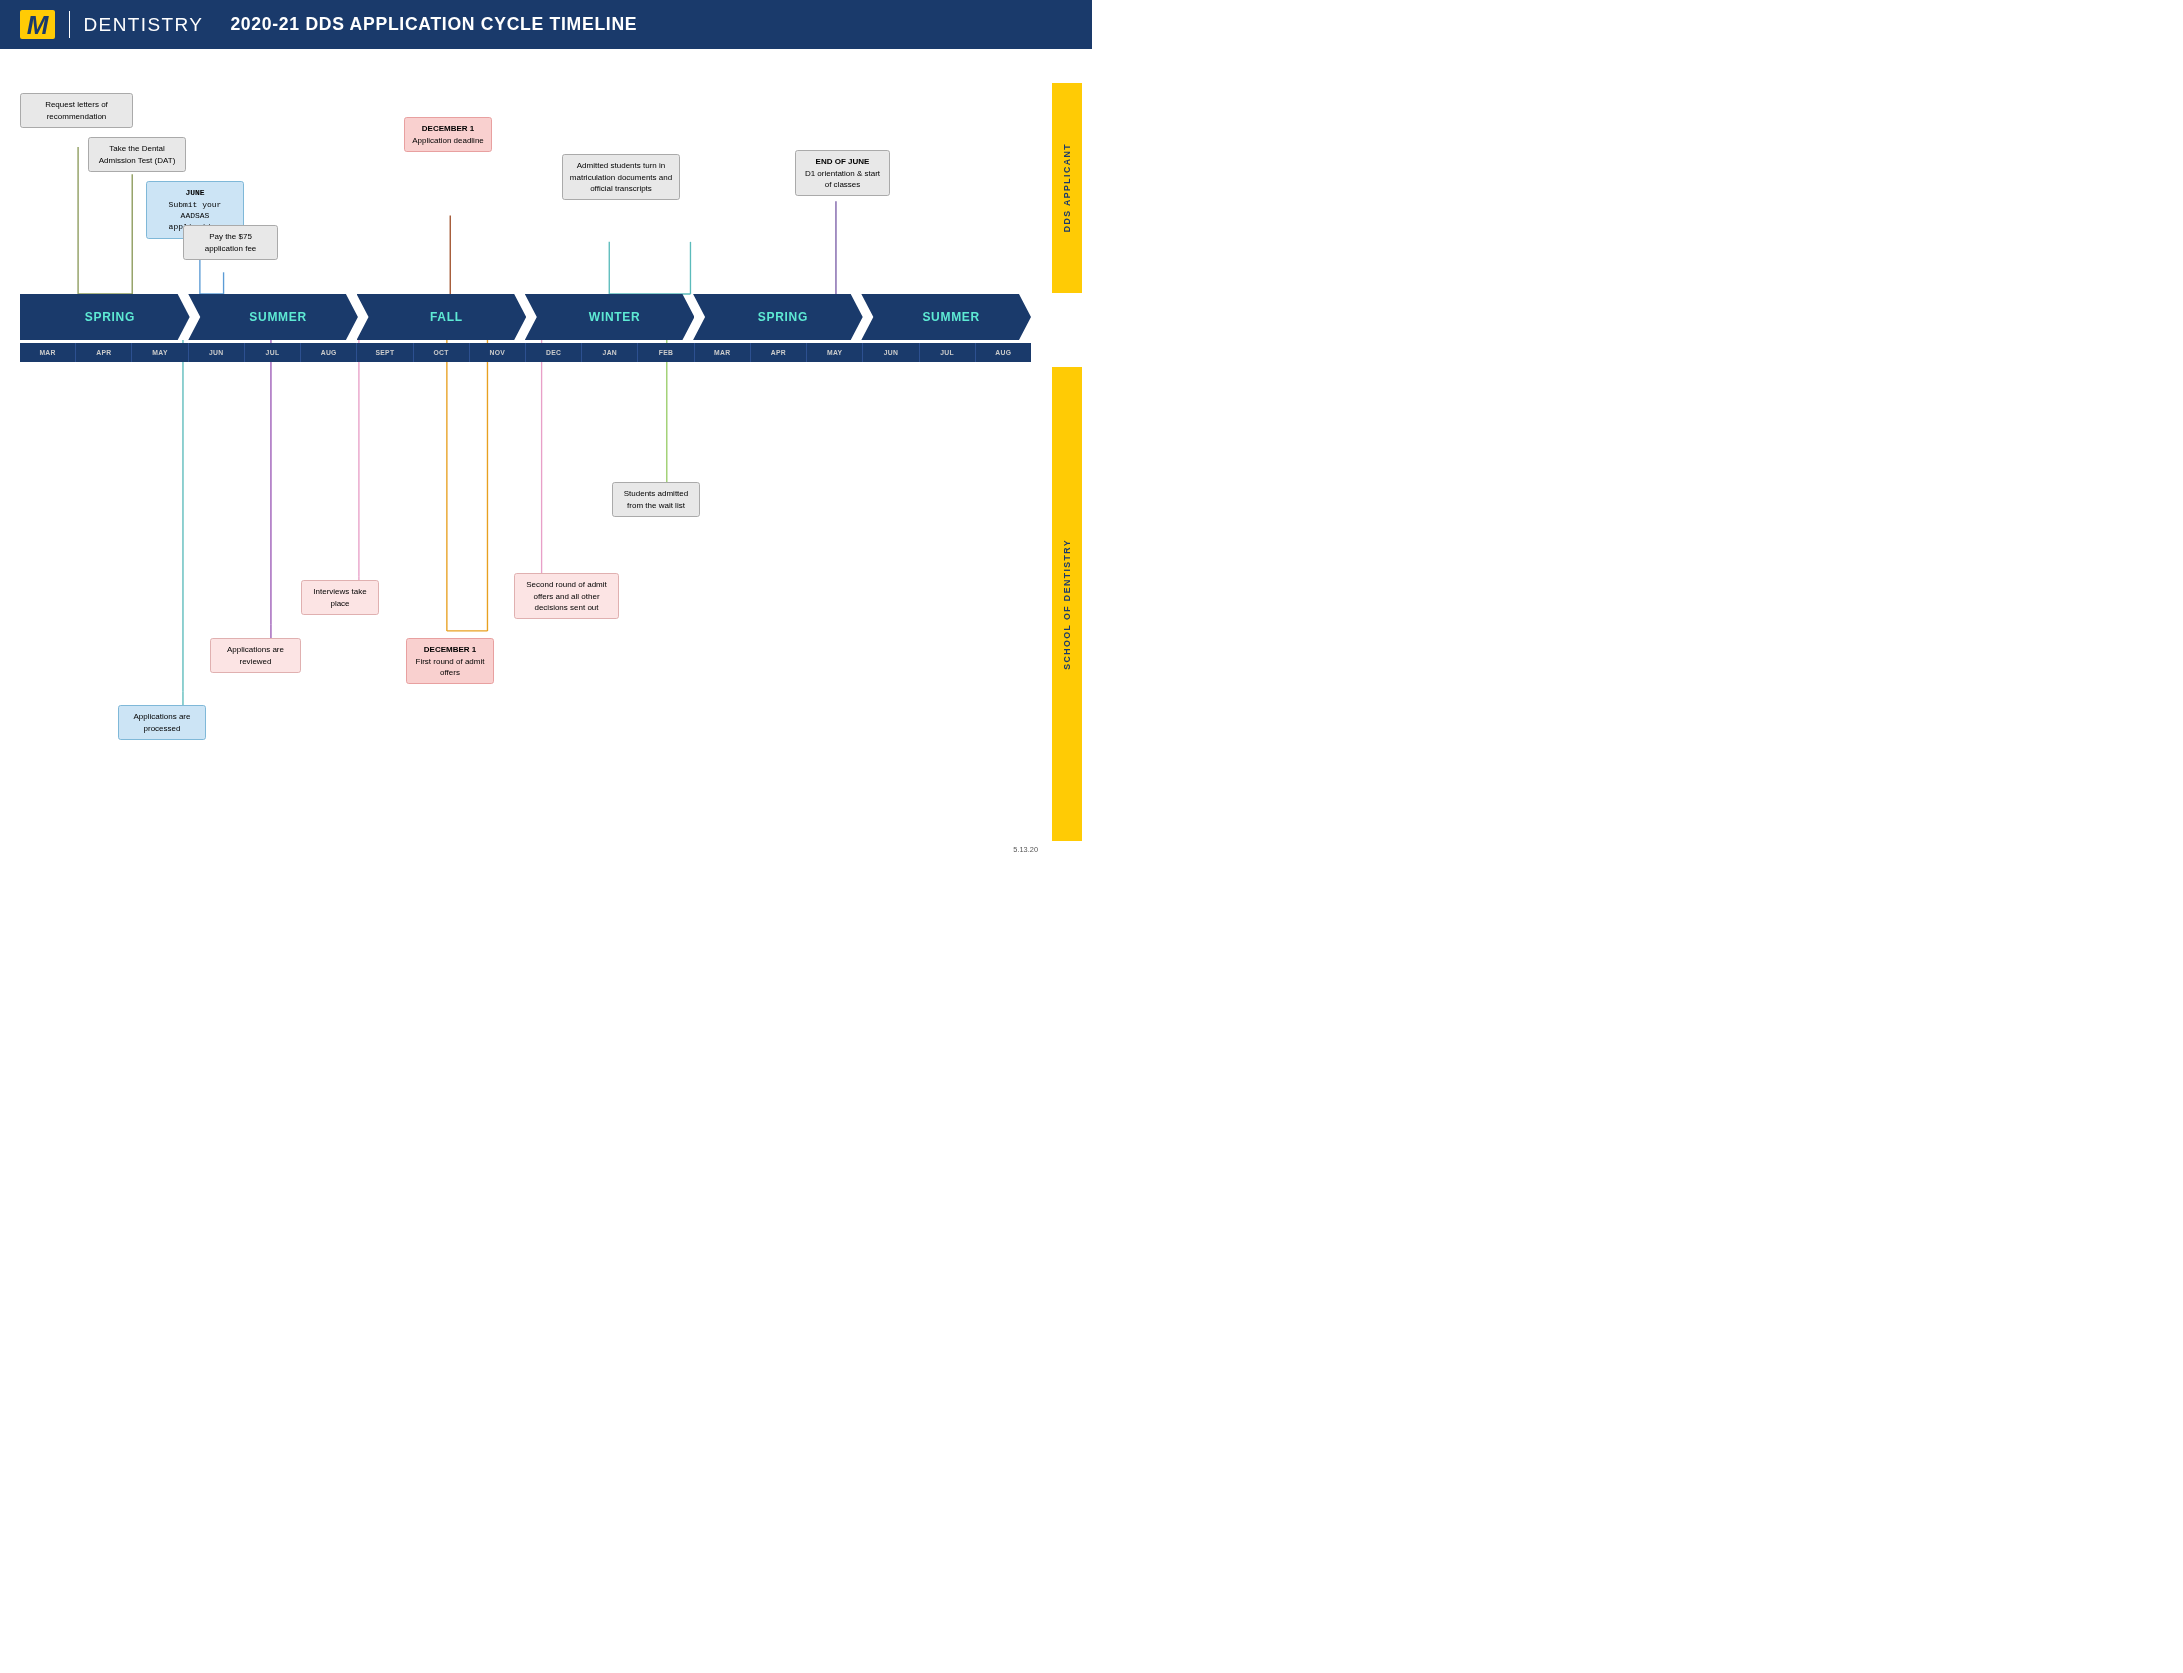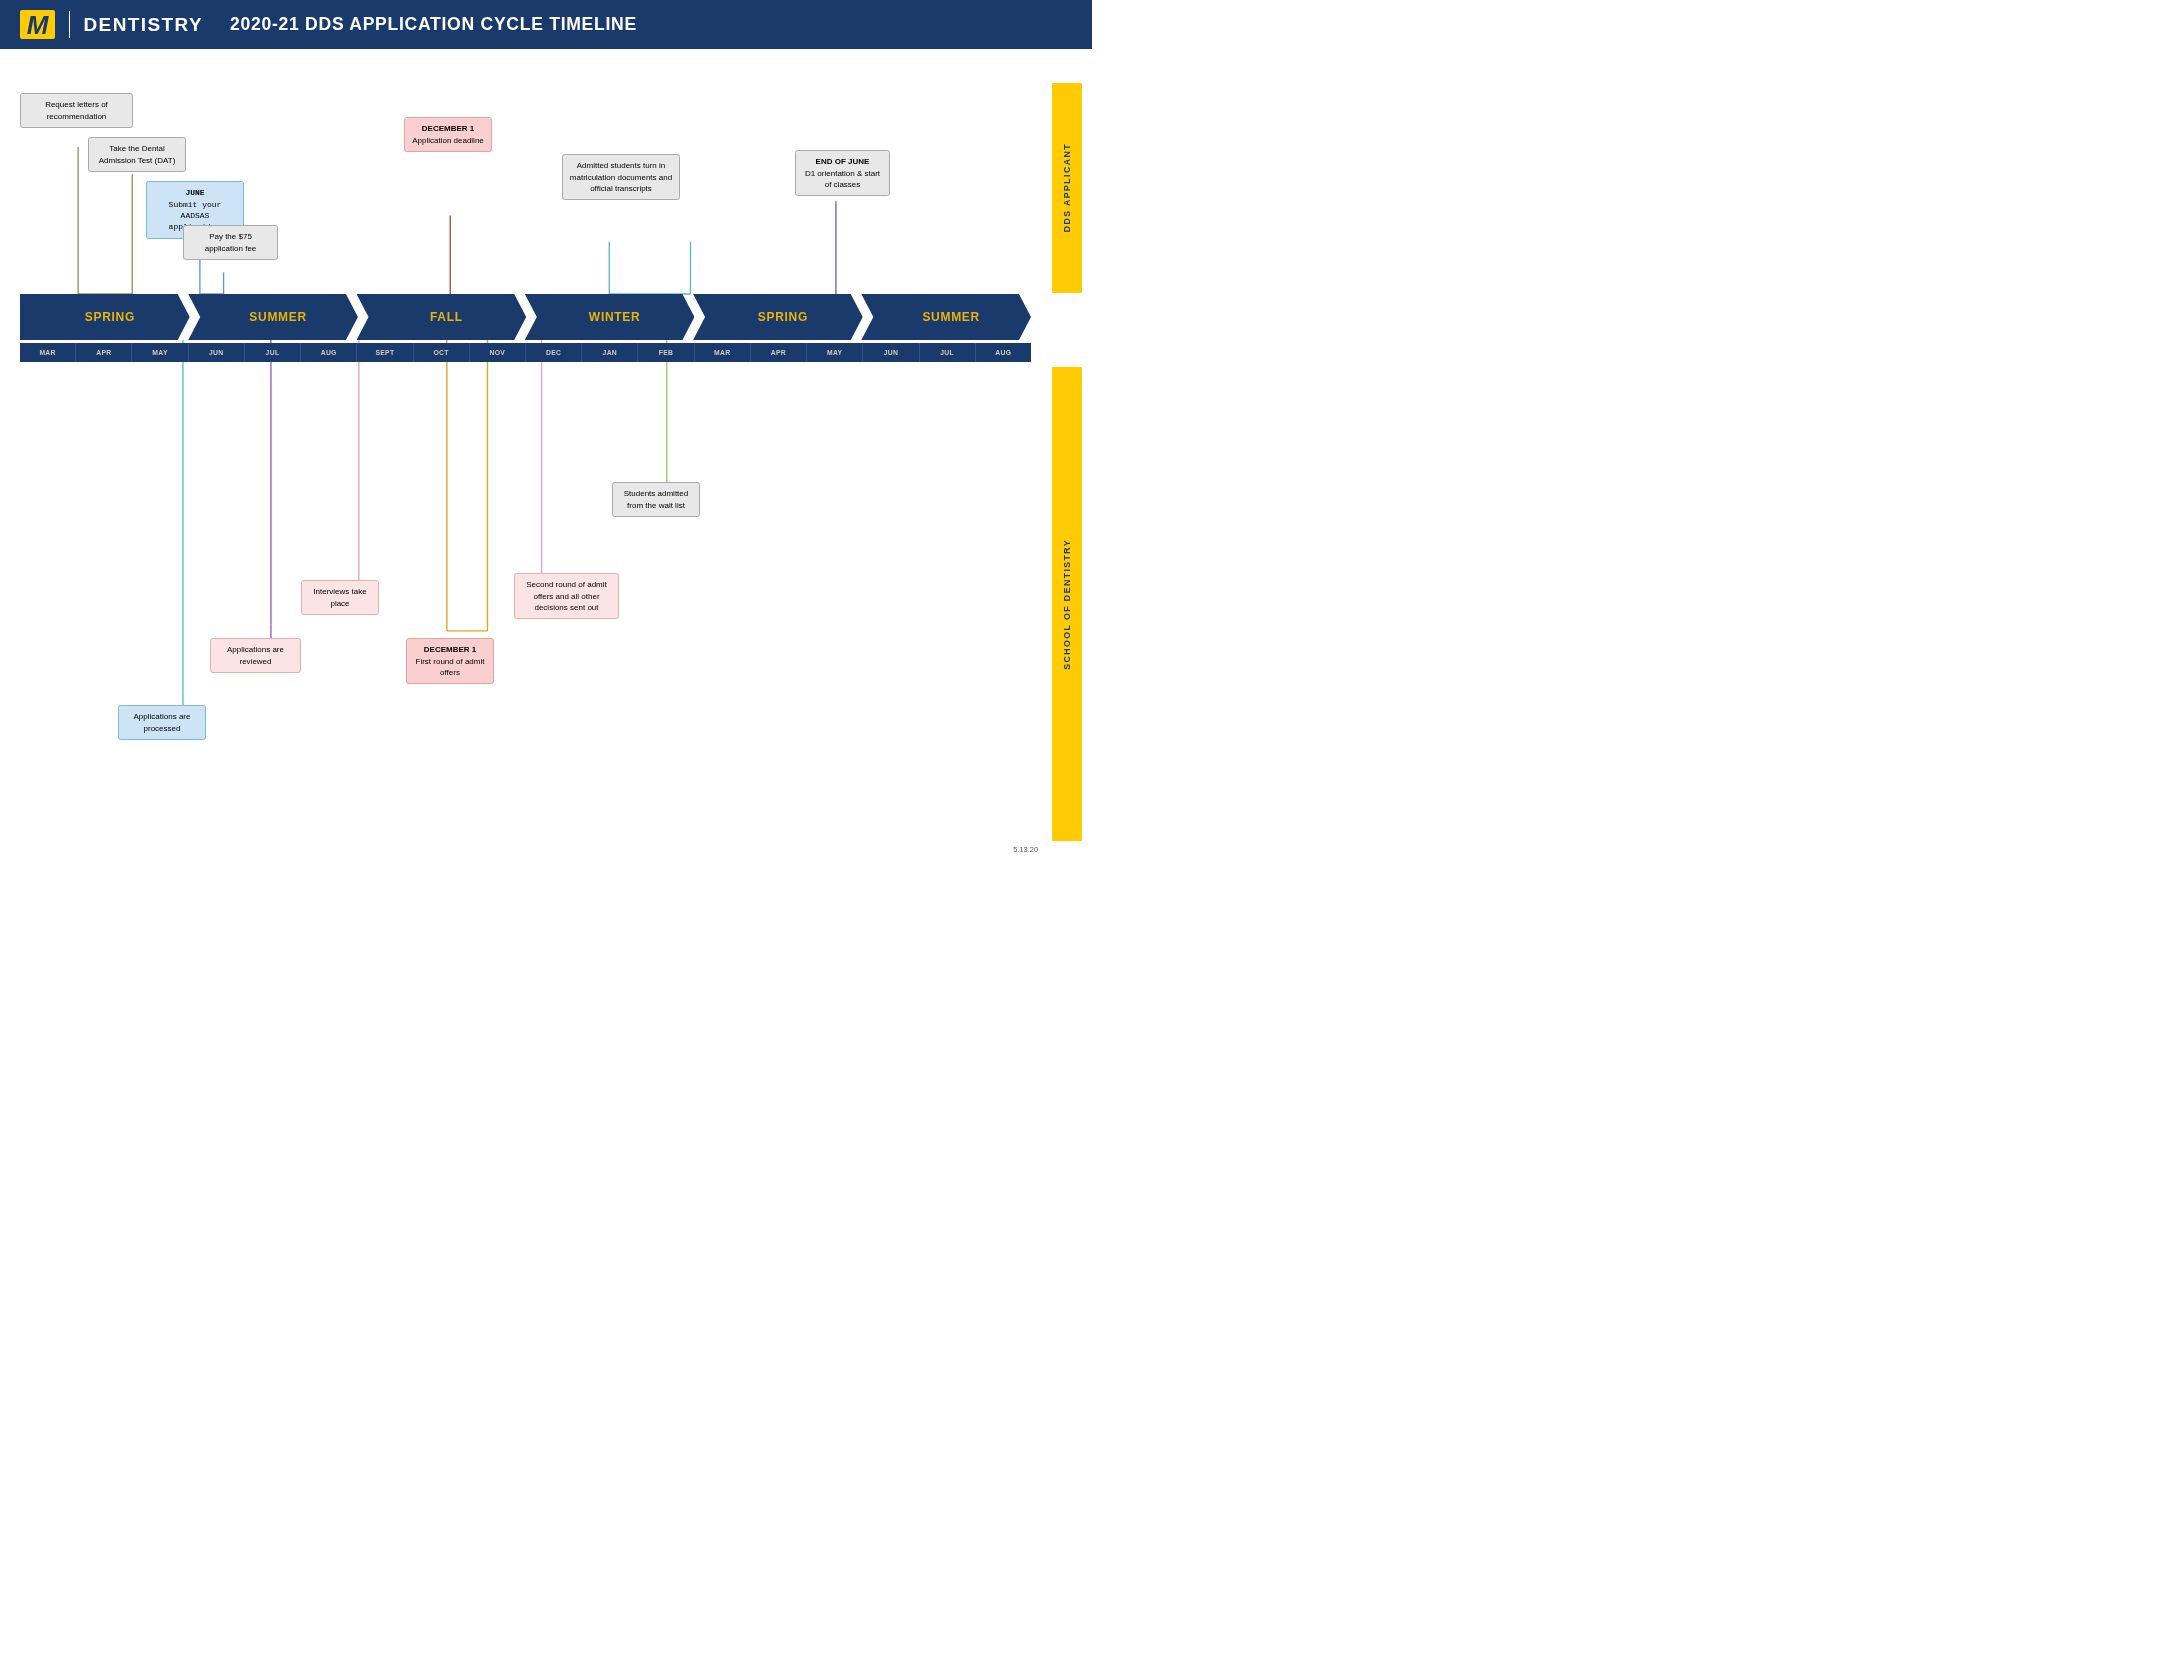--- a/index.html
+++ b/index.html
@@ -36,42 +36,42 @@
     }
     .logo-divider {
       width: 1.4px;
       height: 27px;
       background: #fff;
       margin: 0 5.4px;
     }
     .logo-text {
       color: #fff;
       font-size: 19px;
-      font-weight: 700;
+      font-weight: 400;
       letter-spacing: 1.4px;
     }
     .header-title {
       color: #fff;
       font-size: 17.6px;
       font-weight: 700;
       letter-spacing: 0.7px;
       margin-left: 27px;
     }
     .timeline-arrows {
       display: flex;
       width: 100%;
       height: 46px;
     }
     .arrow-segment {
       position: relative;
       display: flex;
       align-items: center;
       justify-content: center;
       background: #1a3a6b;
-      color: #eab308;
+      color: #5eead4;
       font-weight: 800;
       font-size: 12px;
       letter-spacing: 0.7px;
       flex: 1;
       height: 46px;
       clip-path: polygon(0 0, calc(100% - 12px) 0, 100% 50%, calc(100% - 12px) 100%, 0 100%, 12px 50%);
       margin-left: -1.4px;
       padding-left: 10px;
     }
     .arrow-segment:first-child {

